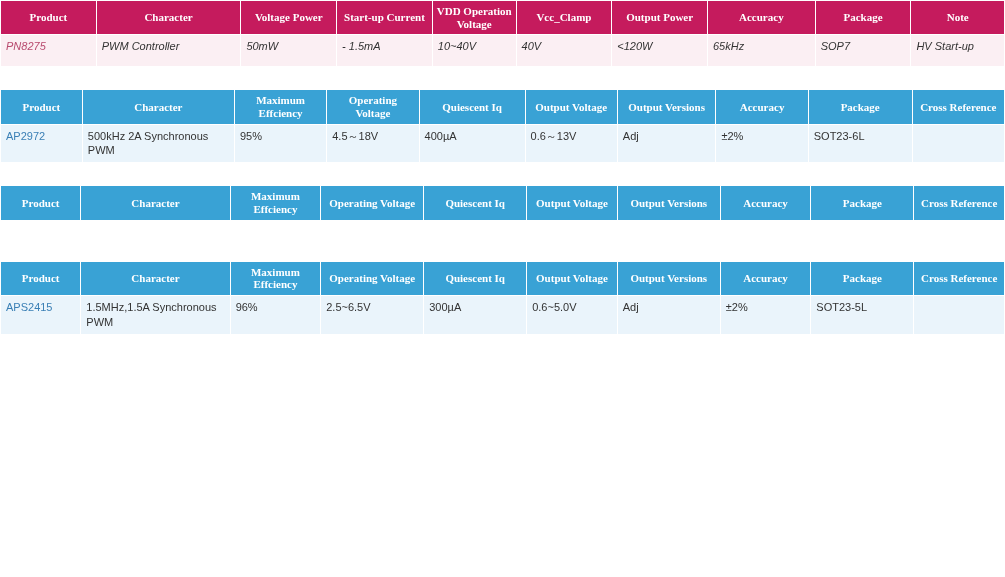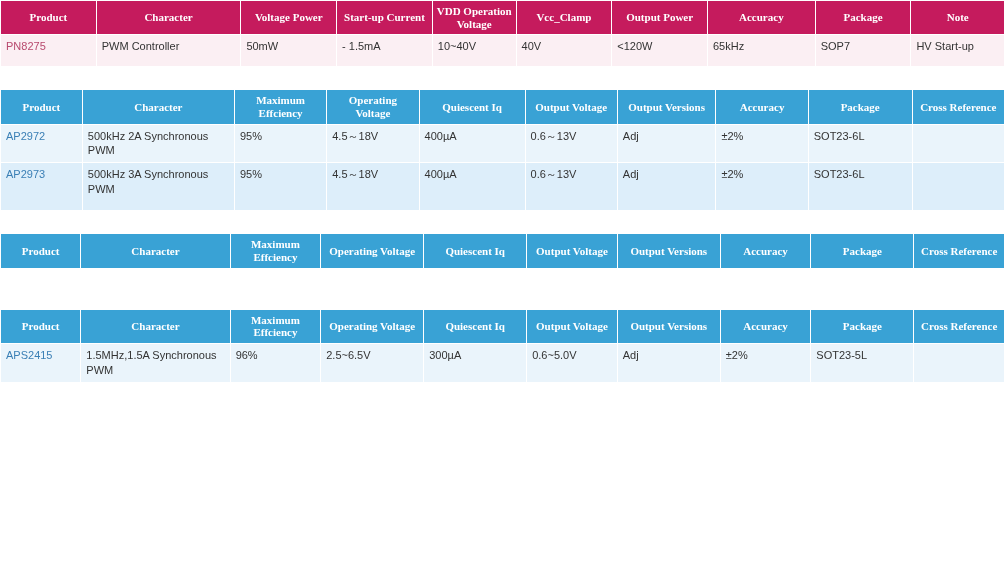--- a/index.html
+++ b/index.html
@@ -44,20 +44,21 @@
     border: 1px solid #ffffff;
     color: #333333;
   }
   
   .tbl1 th {
     background: #c2185b;
     background: #c51b5d;
   }
   .tbl1 td {
     background: #fbeff3;
+    font-style: italic;
   }
   .tbl1 td.prod {
     color: #b84a6e;
   }
   
   .tblb th {
     background: #3ba3d4;
     background: #39a2d5;
   }
   .tblb td {
@@ -156,32 +157,20 @@
         <td>500kHz 2A Synchronous PWM</td>
         <td>95%</td>
         <td>4.5～18V</td>
         <td>400µA</td>
         <td>0.6～13V</td>
         <td>Adj</td>
         <td>±2%</td>
         <td>SOT23-6L</td>
         <td></td>
       </tr>
-      <tr class="alt" style="height:48px">
-        <td class="prod">AP2973</td>
-        <td>500kHz 3A Synchronous PWM</td>
-        <td>95%</td>
-        <td>4.5～18V</td>
-        <td>400µA</td>
-        <td>0.6～13V</td>
-        <td>Adj</td>
-        <td>±2%</td>
-        <td>SOT23-6L</td>
-        <td></td>
-      </tr>
     </tbody>
   </table>
 
   <div class="spacer"></div>
 
   <table class="t tblb">
     <colgroup>
       <col style="width:78px">
         <col style="width:145px">
         <col style="width:88px">

